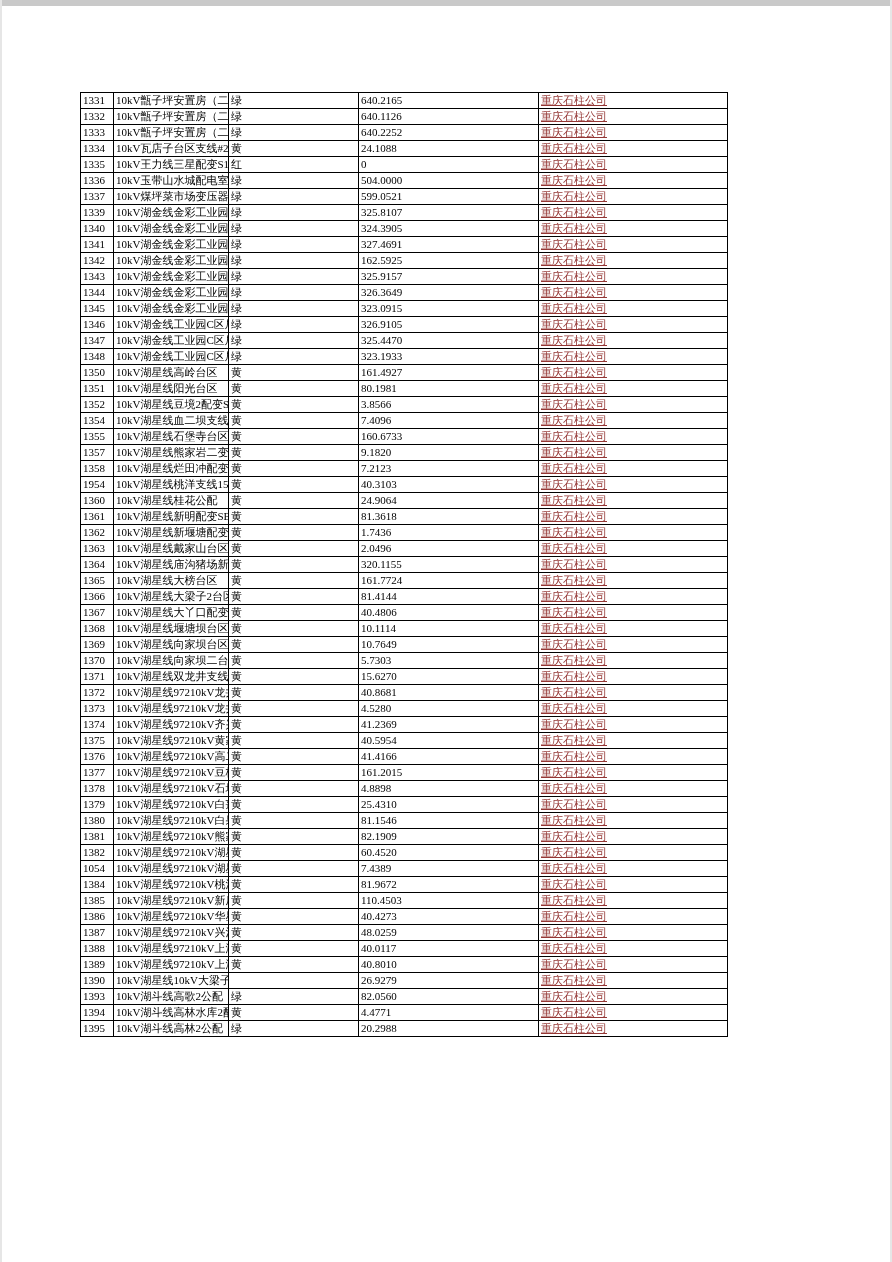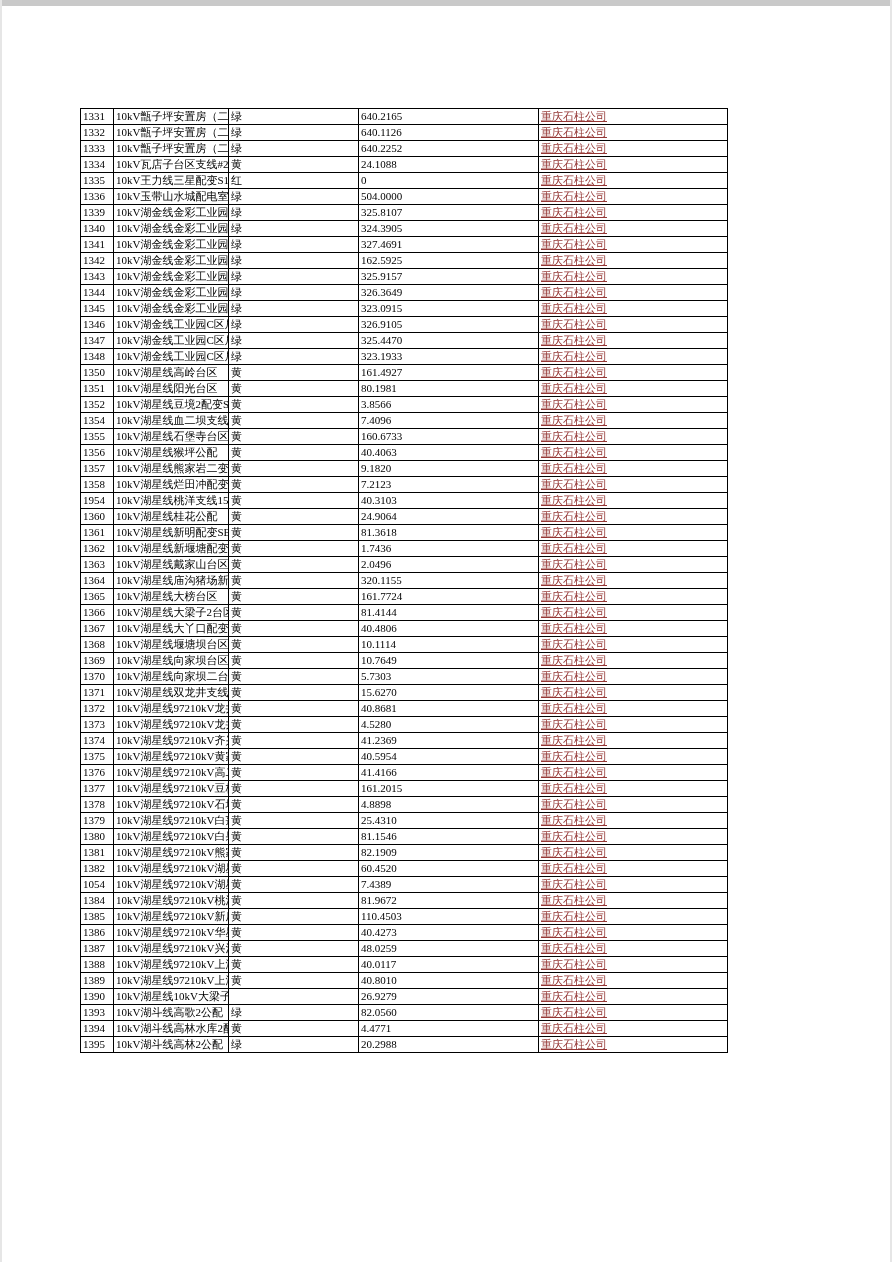--- a/index.html
+++ b/index.html
@@ -19,21 +19,21 @@
   .side-edge-left {
     position: absolute; top: 0; left: 0;
     width: 2px; height: 1262px; background: #e6e6e6;
   }
   .side-edge-right {
     position: absolute; top: 0; right: 0;
     width: 2px; height: 1262px; background: #e6e6e6;
   }
   table.sheet-table {
     position: absolute;
-    left: 80px; top: 108px;
+    left: 80px; top: 92px;
     width: 647px;
     border-collapse: collapse;
     table-layout: fixed;
   }
   table.sheet-table td {
     border: 1px solid #000000;
     height: 16px;
     font-size: 11px;
     line-height: 15px;
     padding: 0 2px;
@@ -116,20 +116,29 @@
         <tr>
           <td class="col-id">1336</td>
           <td class="col-name">10kV玉带山水城配电室#1</td>
           <td class="col-status">绿</td>
           <td class="col-value">504.0000</td>
           <td class="col-company">
             <span class="company-link">重庆石柱公司</span>
           </td>
         </tr>
 
+        <tr>
+          <td class="col-id">1337</td>
+          <td class="col-name">10kV煤坪菜市场变压器</td>
+          <td class="col-status">绿</td>
+          <td class="col-value">599.0521</td>
+          <td class="col-company">
+            <span class="company-link">重庆石柱公司</span>
+          </td>
+        </tr>
 
 
         <tr>
           <td class="col-id">1339</td>
           <td class="col-name">10kV湖金线金彩工业园区</td>
           <td class="col-status">绿</td>
           <td class="col-value">325.8107</td>
           <td class="col-company">
             <span class="company-link">重庆石柱公司</span>
           </td>
@@ -270,29 +279,20 @@
         <tr>
           <td class="col-id">1355</td>
           <td class="col-name">10kV湖星线石堡寺台区</td>
           <td class="col-status">黄</td>
           <td class="col-value">160.6733</td>
           <td class="col-company">
             <span class="company-link">重庆石柱公司</span>
           </td>
         </tr>
 
-        <tr>
-          <td class="col-id">1356</td>
-          <td class="col-name">10kV湖星线猴坪公配</td>
-          <td class="col-status">黄</td>
-          <td class="col-value">40.4063</td>
-          <td class="col-company">
-            <span class="company-link">重庆石柱公司</span>
-          </td>
-        </tr>
 
         <tr>
           <td class="col-id">1357</td>
           <td class="col-name">10kV湖星线熊家岩二变台</td>
           <td class="col-status">黄</td>
           <td class="col-value">9.1820</td>
           <td class="col-company">
             <span class="company-link">重庆石柱公司</span>
           </td>
         </tr>

